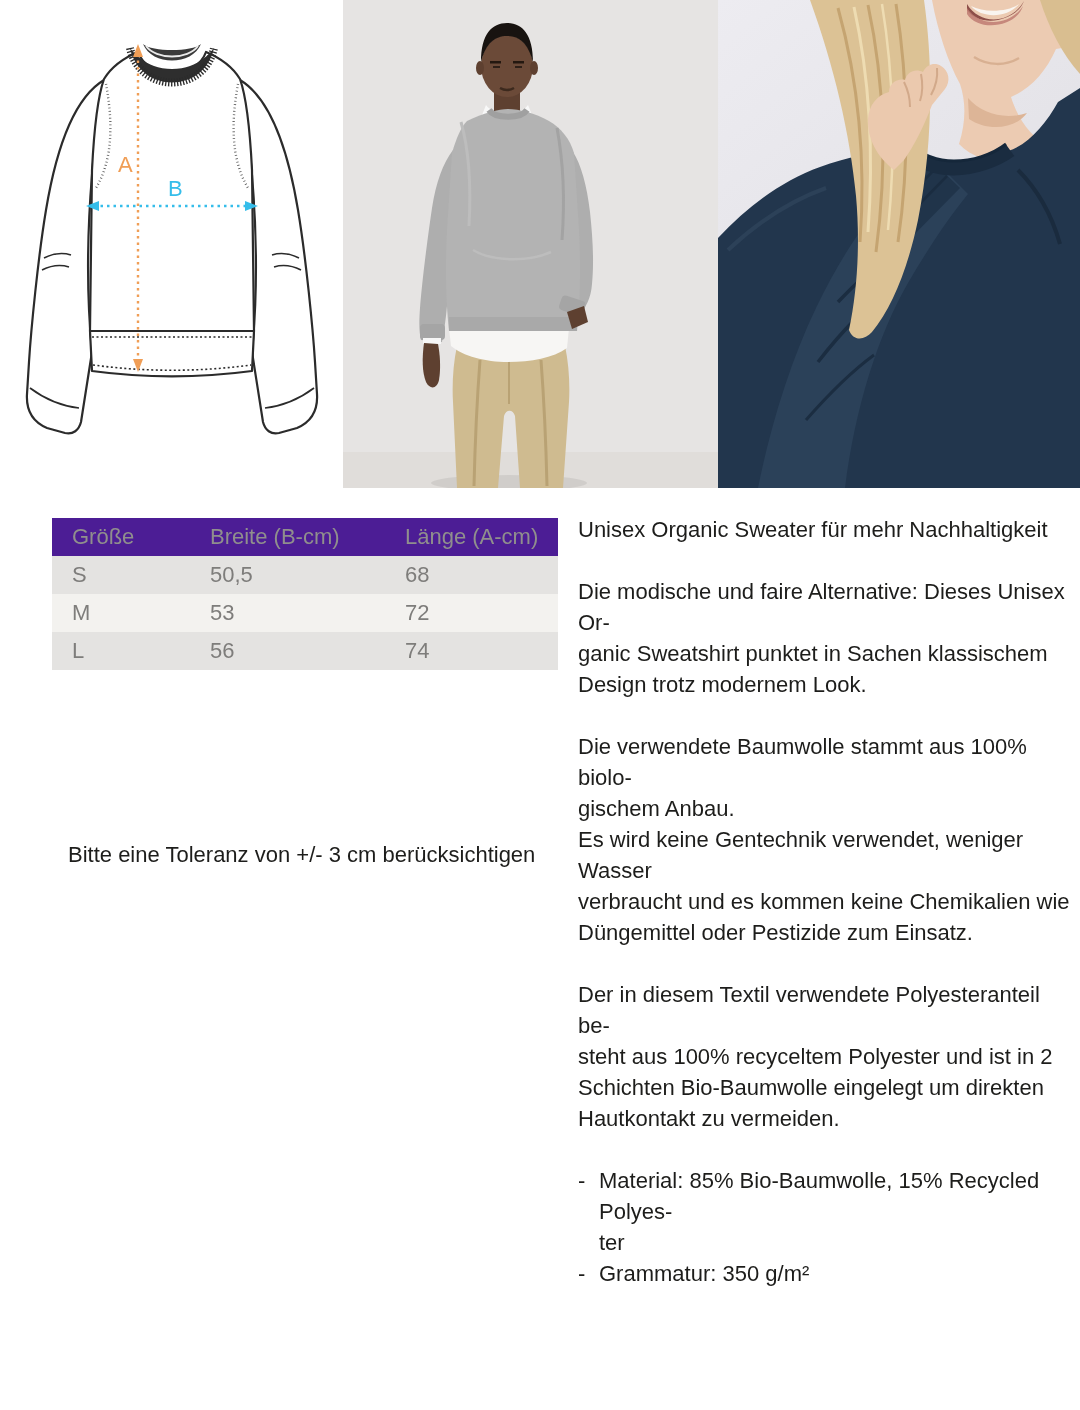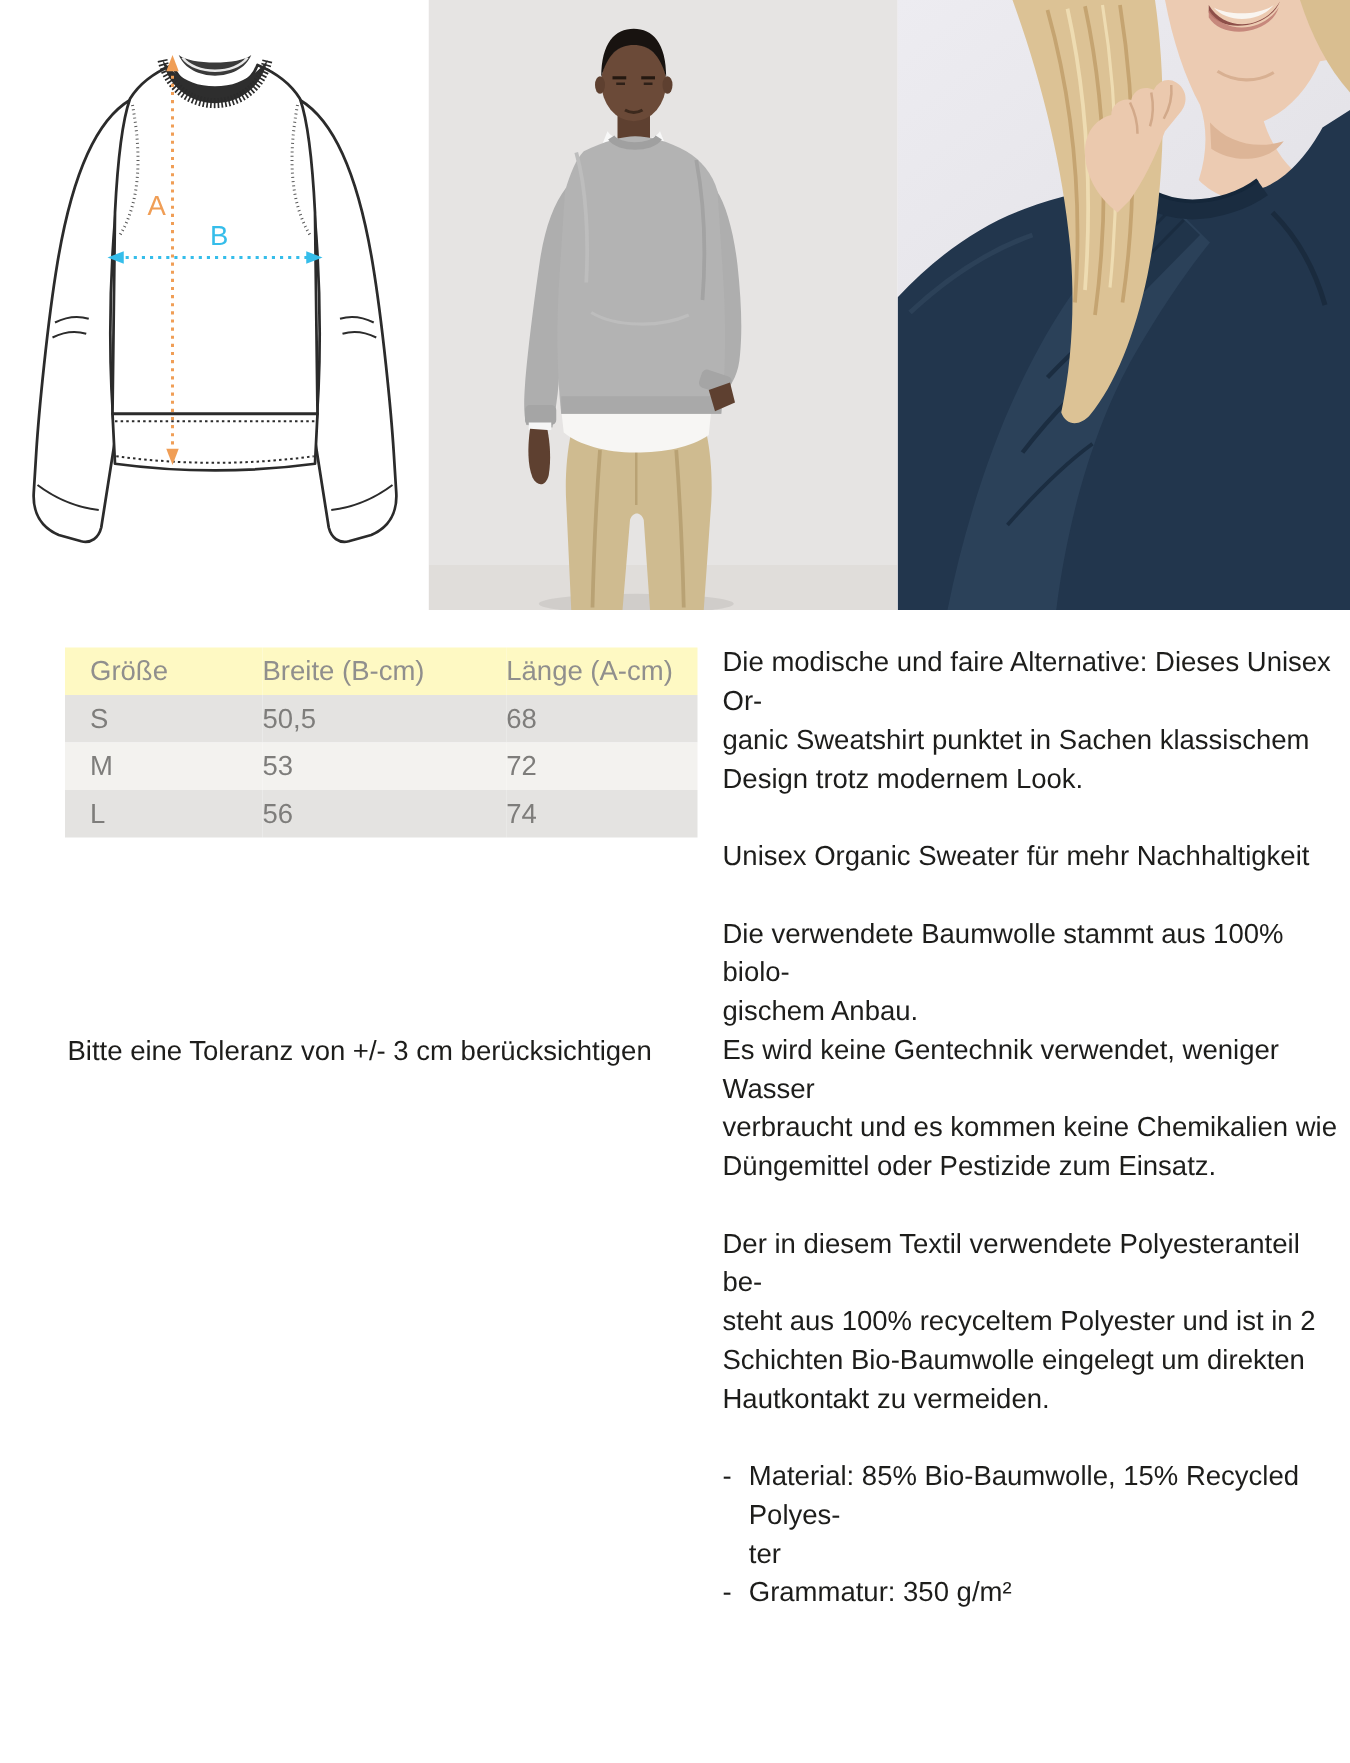--- a/index.html
+++ b/index.html
@@ -24,29 +24,29 @@
   
   .size-table { position: absolute; left: 52px; top: 518px; width: 506px; border-collapse: collapse; table-layout: fixed; }
   .size-table col.c1 { width: 158px; }
   .size-table col.c2 { width: 195px; }
   .size-table col.c3 { width: 153px; }
   .size-table th, .size-table td {
     height: 38px; padding: 0; text-align: left; vertical-align: middle;
     font-size: 22px; font-weight: 400; line-height: 38px; white-space: nowrap;
   }
   .size-table th:first-child, .size-table td:first-child { padding-left: 20px; }
-  .size-table thead tr { background: #fef9c3; }
+  .size-table thead tr { background: #4c1d95; }
   .size-table th { color: #908f8d; }
   .size-table td { color: #7e7d7b; }
   .size-table tbody tr:nth-child(odd)  { background: #e4e3e1; }
   .size-table tbody tr:nth-child(even) { background: #f3f2ef; }
 
   .tolerance {
     position: absolute; left: 50px; top: 822px; width: 520px;
-    font-size: 22px; line-height: 30px; color: #1d1d1b; margin: 4px;
+    font-size: 22px; line-height: 30px; color: #1d1d1b; margin: 18px;
   }
 
   .description {
     position: absolute; left: 578px; top: 514px; width: 492px;
     font-size: 22px; line-height: 31px; color: #1d1d1b;
   }
   .description p { margin: 0 0 31px 0; white-space: pre-wrap; }
   .description ul { list-style: none; margin: 0; padding: 0; }
   .description li { position: relative; padding-left: 21px; white-space: pre-wrap; }
   .description .dash { position: absolute; left: 0; top: 0; }
@@ -252,24 +252,24 @@
         <td>L</td>
         <td>56</td>
         <td>74</td>
       </tr>
     </tbody>
   </table>
 
   <p class="tolerance">Bitte eine Toleranz von +/- 3 cm berücksichtigen</p>
 
   <div class="description">
+    <p>Unisex Organic Sweater für mehr Nachhaltigkeit</p>
     <p>Die modische und faire Alternative: Dieses Unisex Or-
 ganic Sweatshirt punktet in Sachen klassischem
 Design trotz modernem Look.</p>
-    <p>Unisex Organic Sweater für mehr Nachhaltigkeit</p>
     <p>Die verwendete Baumwolle stammt aus 100% biolo-
 gischem Anbau.
 Es wird keine Gentechnik verwendet, weniger Wasser
 verbraucht und es kommen keine Chemikalien wie
 Düngemittel oder Pestizide zum Einsatz.</p>
     <p>Der in diesem Textil verwendete Polyesteranteil be-
 steht aus 100% recyceltem Polyester und ist in 2
 Schichten Bio-Baumwolle eingelegt um direkten
 Hautkontakt zu vermeiden.</p>
     <ul>

